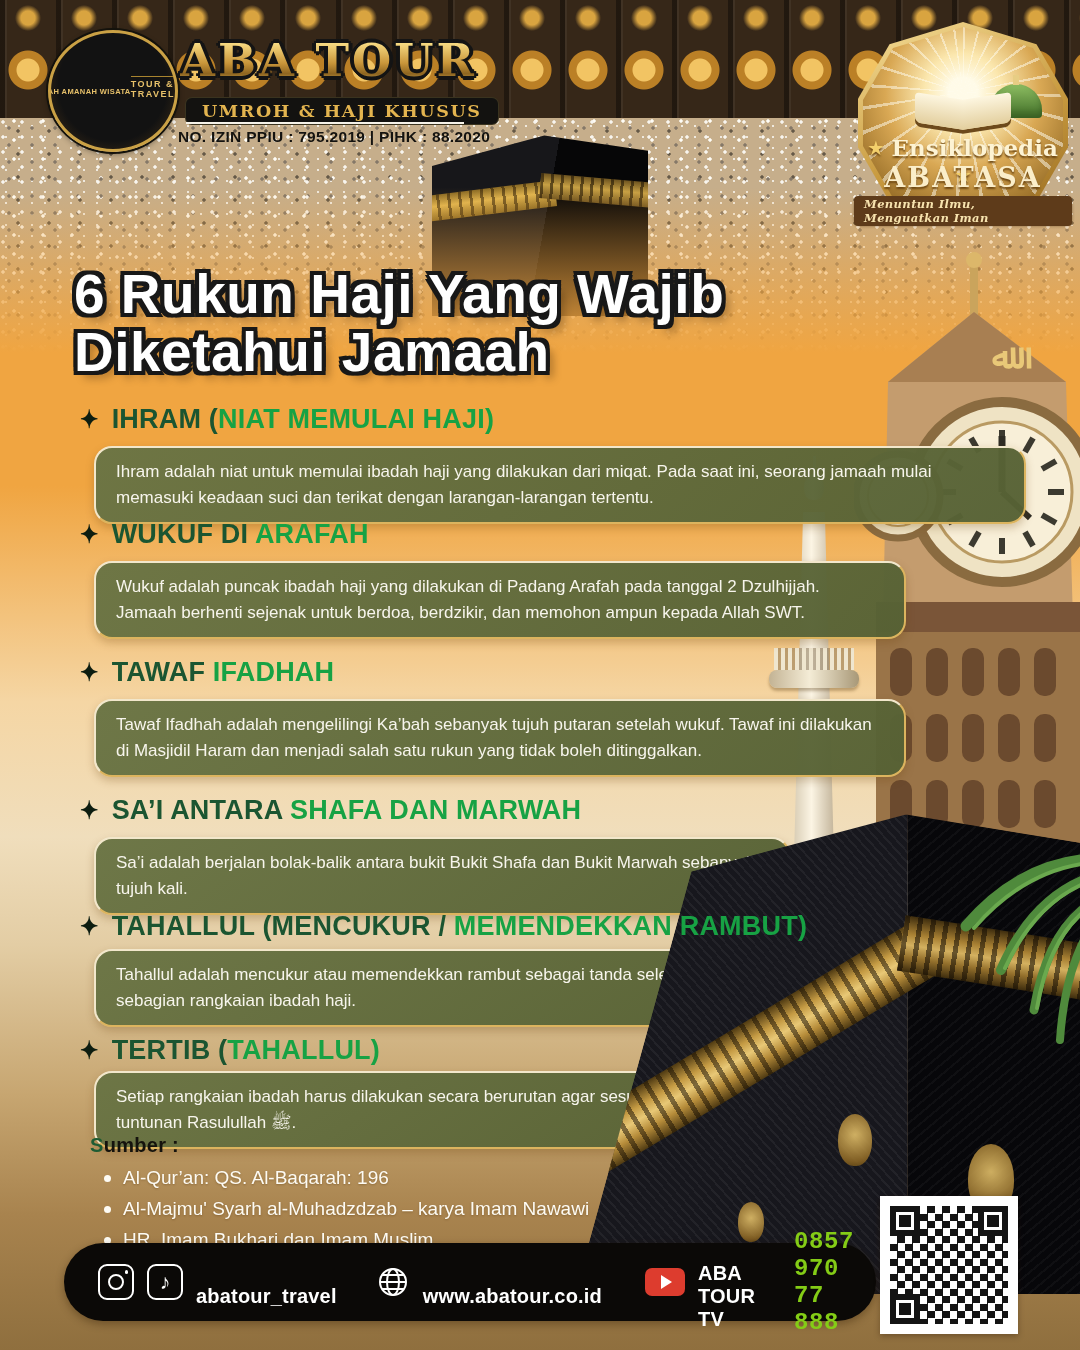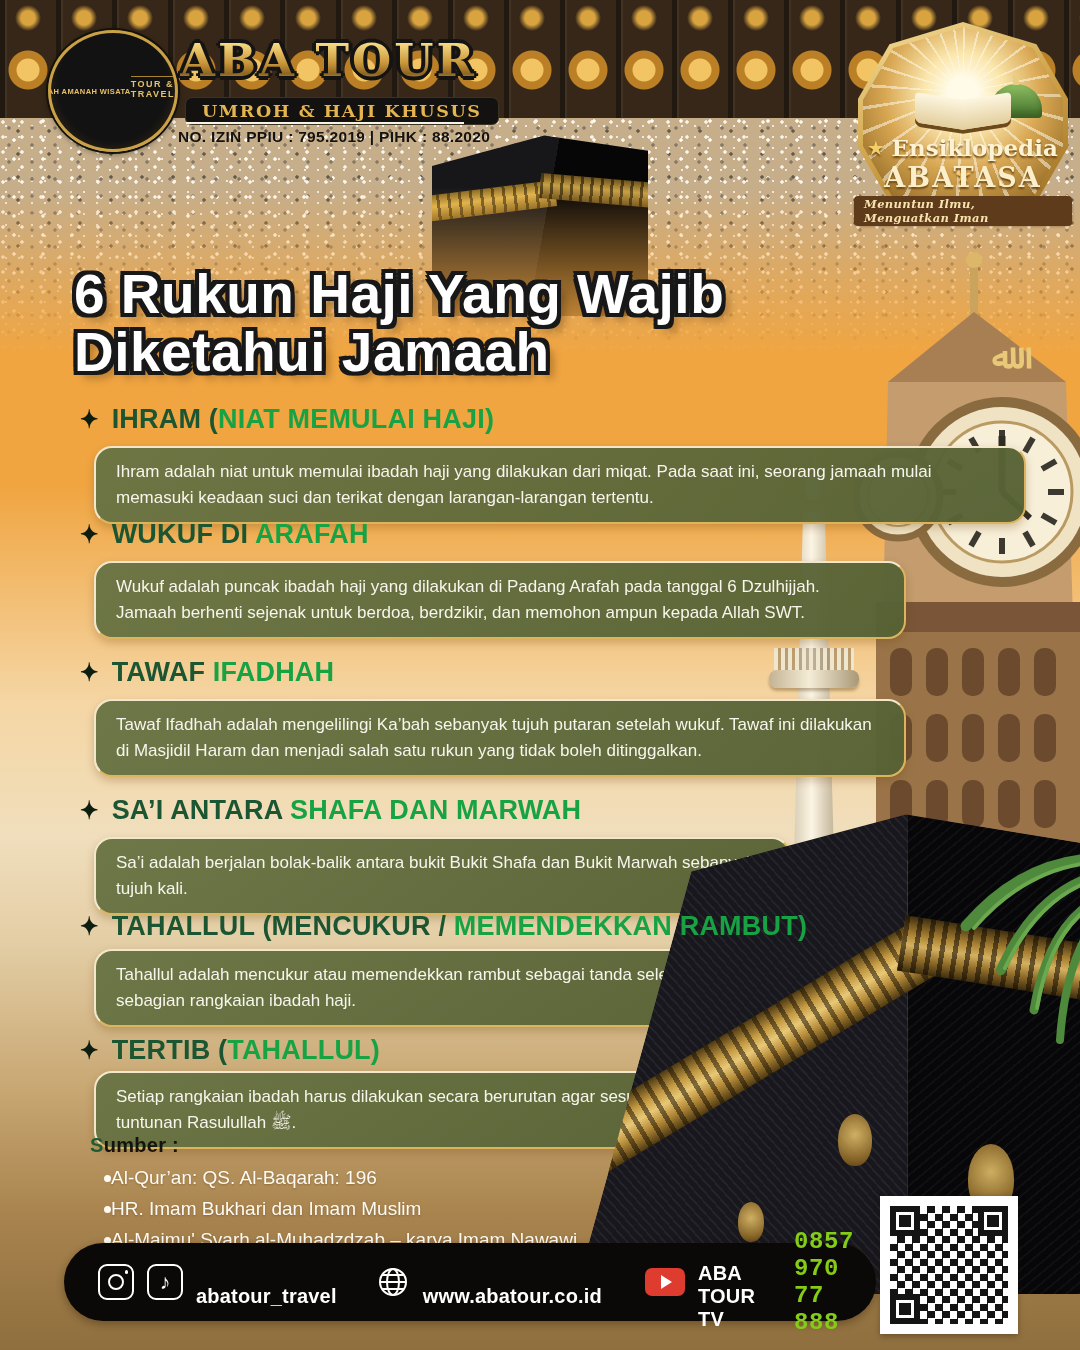--- a/index.html
+++ b/index.html
@@ -136,21 +136,21 @@
     background:linear-gradient(140deg,rgba(106,116,68,.97),rgba(86,97,52,.97));
     border:2px solid #f2e7cb;border-right-color:#dcb45e;border-bottom-color:#dcb45e;
     box-shadow:0 4px 8px rgba(110,70,15,.28);
     color:#f7f5ec;font-size:17px;line-height:1.52;padding:11px 20px;box-sizing:border-box;}
 
   
   .sources{position:absolute;left:90px;top:1134px;z-index:5;}
   .sources-label{font-size:20px;font-weight:bold;color:#15130d;letter-spacing:.3px;}
   .sources-label::first-letter{color:#1d5c33;}
   .sources ul{list-style:none;margin:10px 0 0 14px;padding:0;}
-  .sources li{display:flex;align-items:center;font-size:19px;color:#fdfbf4;margin-bottom:9px;
+  .sources li{display:flex;align-items:center;gap:12px;font-size:19px;color:#fdfbf4;margin-bottom:9px;
     text-shadow:0 1px 2px rgba(80,50,10,.35);}
   .src-dot{width:7px;height:7px;border-radius:50%;background:#fdfbf4;flex:0 0 auto;}
 
   
   .footbar{position:absolute;left:64px;top:1243px;width:812px;height:78px;z-index:6;
     background:#0b0907;border-radius:40px;display:flex;align-items:center;gap:13px;
     padding:0 0 0 34px;box-sizing:border-box;box-shadow:0 3px 8px rgba(50,30,5,.4);}
   .icon-box{width:32px;height:32px;border:2.5px solid #fff;border-radius:9px;position:relative;flex:0 0 auto;}
   .ig-lens{position:absolute;left:8px;top:8px;width:12px;height:12px;border:2.5px solid #fff;border-radius:50%;}
   .ig-dot{position:absolute;right:4px;top:4px;width:3.5px;height:3.5px;border-radius:50%;background:#fff;}
@@ -279,21 +279,21 @@
   <div class="sec-head" style="top:404px;">
     <span class="sec-star">✦</span>
     <span><span class="h-dark">IHRAM (</span><span class="h-bright">NIAT MEMULAI HAJI)</span></span>
   </div>
   <div class="tbox" style="top:446px;width:932px;">Ihram adalah niat untuk memulai ibadah haji yang dilakukan dari miqat. Pada saat ini, seorang jamaah mulai memasuki keadaan suci dan terikat dengan larangan-larangan tertentu.</div>
 
   <div class="sec-head" style="top:519px;">
     <span class="sec-star">✦</span>
     <span><span class="h-dark">WUKUF DI </span><span class="h-bright">ARAFAH</span></span>
   </div>
-  <div class="tbox" style="top:561px;width:812px;">Wukuf adalah puncak ibadah haji yang dilakukan di Padang Arafah pada tanggal 6 Dzulhijjah. Jamaah berhenti sejenak untuk berdoa, berdzikir, dan memohon ampun kepada Allah SWT.</div>
+  <div class="tbox" style="top:561px;width:812px;">Wukuf adalah puncak ibadah haji yang dilakukan di Padang Arafah pada tanggal 2 Dzulhijjah. Jamaah berhenti sejenak untuk berdoa, berdzikir, dan memohon ampun kepada Allah SWT.</div>
 
   <div class="sec-head" style="top:657px;">
     <span class="sec-star">✦</span>
     <span><span class="h-dark">TAWAF </span><span class="h-bright">IFADHAH</span></span>
   </div>
   <div class="tbox" style="top:699px;width:812px;">Tawaf Ifadhah adalah mengelilingi Ka’bah sebanyak tujuh putaran setelah wukuf. Tawaf ini dilakukan di Masjidil Haram dan menjadi salah satu rukun yang tidak boleh ditinggalkan.</div>
 
   <div class="sec-head" style="top:795px;">
     <span class="sec-star">✦</span>
     <span><span class="h-dark">SA’I ANTARA </span><span class="h-bright">SHAFA DAN MARWAH</span></span>
@@ -340,25 +340,25 @@
 
   <div class="sources">
     <div class="sources-label">Sumber :</div>
     <ul>
       <li>
           <span class="src-dot"></span>
           <span>Al-Qur’an: QS. Al-Baqarah: 196</span>
         </li>
       <li>
           <span class="src-dot"></span>
-          <span>HR. Imam Bukhari dan Imam Muslim</span>
+          <span>Al-Majmu' Syarh al-Muhadzdzab – karya Imam Nawawi</span>
         </li>
       <li>
           <span class="src-dot"></span>
-          <span>Al-Majmu' Syarh al-Muhadzdzab – karya Imam Nawawi</span>
+          <span>HR. Imam Bukhari dan Imam Muslim</span>
         </li>
     </ul>
   </div>
 
   <div class="footbar">
     <span class="icon-box">
         <span class="ig-lens"></span>
         <span class="ig-dot"></span>
       </span>
     <span class="icon-box">

